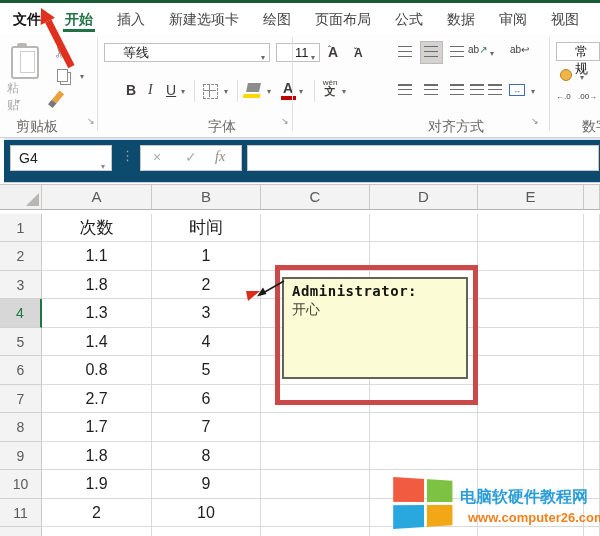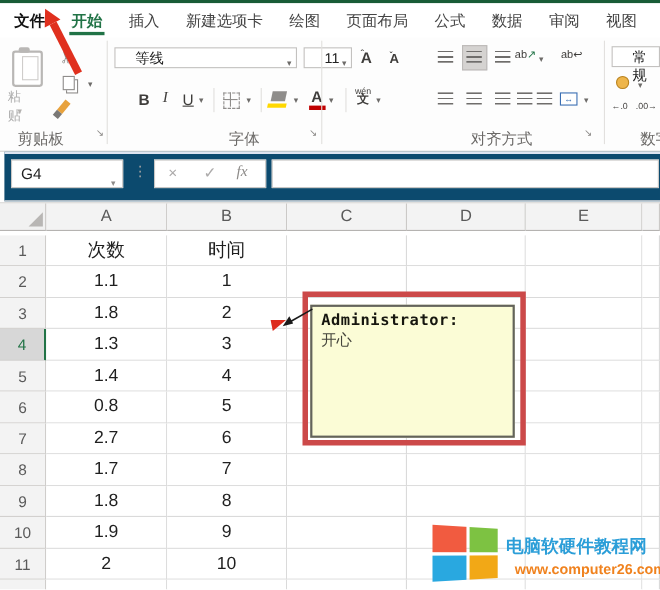--- a/index.html
+++ b/index.html
@@ -106,21 +106,21 @@
   .corner i{position:absolute;right:2px;bottom:3px;width:0;height:0;
             border-left:13px solid transparent;border-bottom:13px solid #b8b6b4;}
   .rh{background:#f3f3f3;border-right:1px solid #cbc9c7;border-bottom:1px solid #d2d0ce;
       font-size:14px;color:#5a5a5a;text-align:center;line-height:28px;}
   .rh.sel{background:#d7d7d7;color:#217346;border-right:2px solid #217346;}
   .cell{background:#fff;border-right:1px solid #dadada;border-bottom:1px solid #dadada;
         font-size:16px;color:#1f1f1f;text-align:center;line-height:28px;white-space:nowrap;}
   .cell.hdr{font-size:17px;}
 
   
-  .comment-box{position:absolute;left:282px;top:277px;width:186px;height:121px;z-index:4;
+  .comment-box{position:absolute;left:282px;top:277px;width:186px;height:102px;z-index:4;
                background:#fbfcd6;border:2px solid #63635b;box-sizing:border-box;padding:4px 8px;}
   .comment-author{font-family:"DejaVu Sans Mono","Liberation Mono",monospace;font-weight:bold;
                   font-size:14px;color:#16160f;letter-spacing:.5px;}
   .comment-text{font-size:14px;color:#45453c;margin-top:2px;}
   .red-rect{position:absolute;left:275px;top:265px;width:203px;height:140px;z-index:5;
             border:5px solid #cc4949;box-sizing:border-box;pointer-events:none;}
   .anno-svg{position:absolute;left:0;top:0;z-index:6;pointer-events:none;}
 
   .red-arrow{position:absolute;left:33px;top:8px;width:16px;height:66px;z-index:20;
              transform:rotate(-27deg);transform-origin:50% 0;pointer-events:none;}

